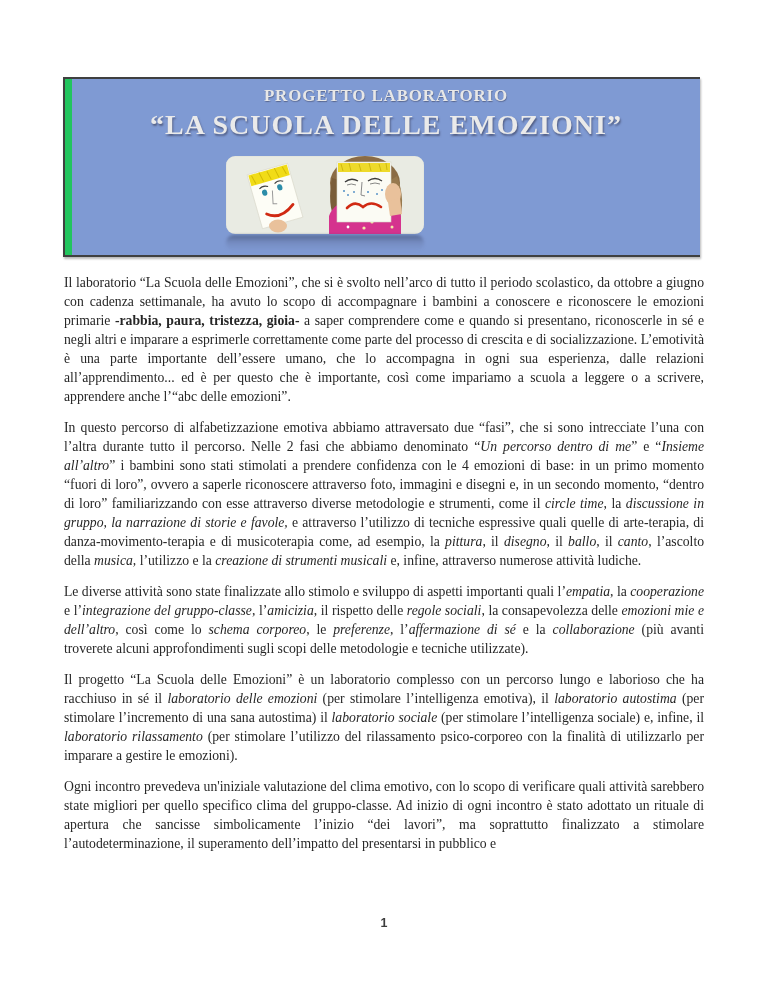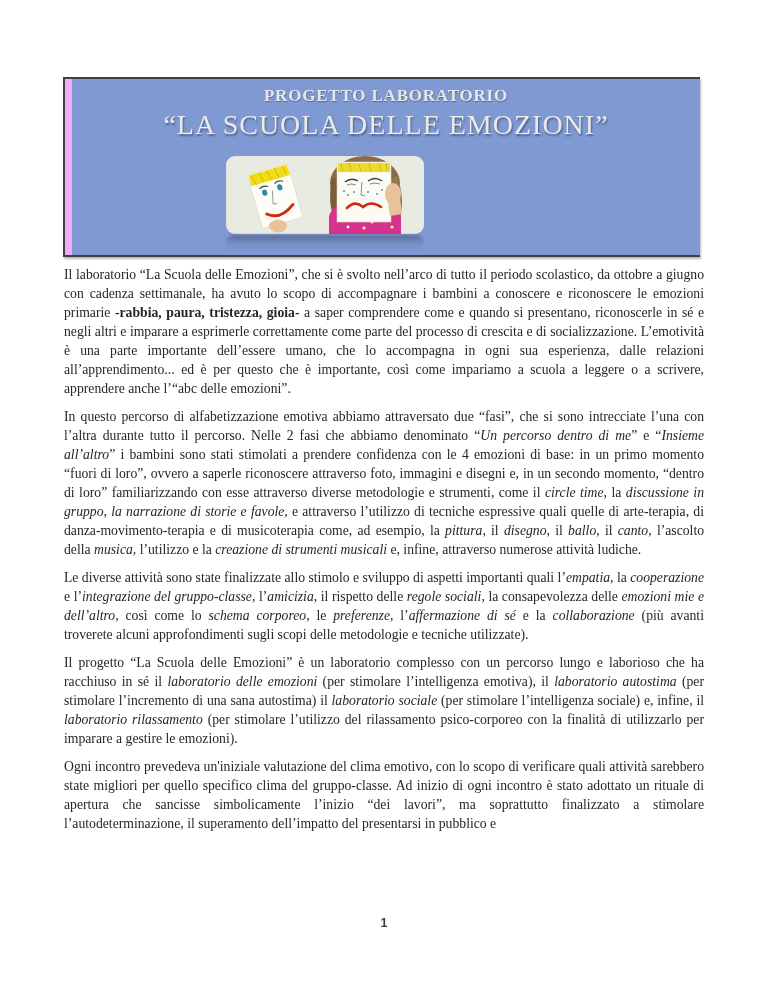--- a/index.html
+++ b/index.html
@@ -11,21 +11,21 @@
     font-family: "Liberation Serif", serif;
     color: #262626;
   }
 
   
   .banner {
     position: absolute;
     left: 63px; top: 77px;
     width: 637px; height: 180px;
     border: 2px solid #3f4040;
-    background: #f0abfc;
+    background: #22c55e;
     box-shadow: 1px 2px 2px rgba(0,0,0,0.28);
   }
   .banner-inner {
     position: relative;
     margin-left: 7px;
     width: 628px; height: 176px;
     background: #7f9ad3;
   }
   .banner-line1 {
     padding-top: 7px;
@@ -33,21 +33,21 @@
     font-size: 17px;
     font-weight: bold;
     letter-spacing: 0.8px;
     color: #e7e7e7;
     text-shadow: 0.5px 0.5px 1px rgba(40,40,60,0.45);
   }
   .banner-line2 {
     margin-top: 3px;
     text-align: center;
     font-size: 28px;
-    font-weight: normal;
+    font-weight: bold;
     letter-spacing: 1px;
     color: #eaeaea;
     text-shadow: 1px 1.5px 2px rgba(45,45,70,0.55);
   }
   .photo {
     position: absolute;
     left: 154px; top: 77px;
     width: 198px; height: 78px;
     border-radius: 9px;
     overflow: hidden;
@@ -67,21 +67,21 @@
 
   
   .body-text {
     position: absolute;
     left: 64px; top: 261px;
     width: 640px;
     font-size: 13.7px;
     line-height: 19px;
     text-align: justify;
   }
-  .body-text p { margin: 4px 0 9px 0; }
+  .body-text p { margin: 12px 0 9px 0; }
   .run-b { font-weight: bold; }
   .run-i { font-style: italic; }
 
   
   .footer {
     position: absolute;
     left: 0; top: 916px;
     width: 768px;
     text-align: center;
     font-family: "Liberation Sans", sans-serif;

